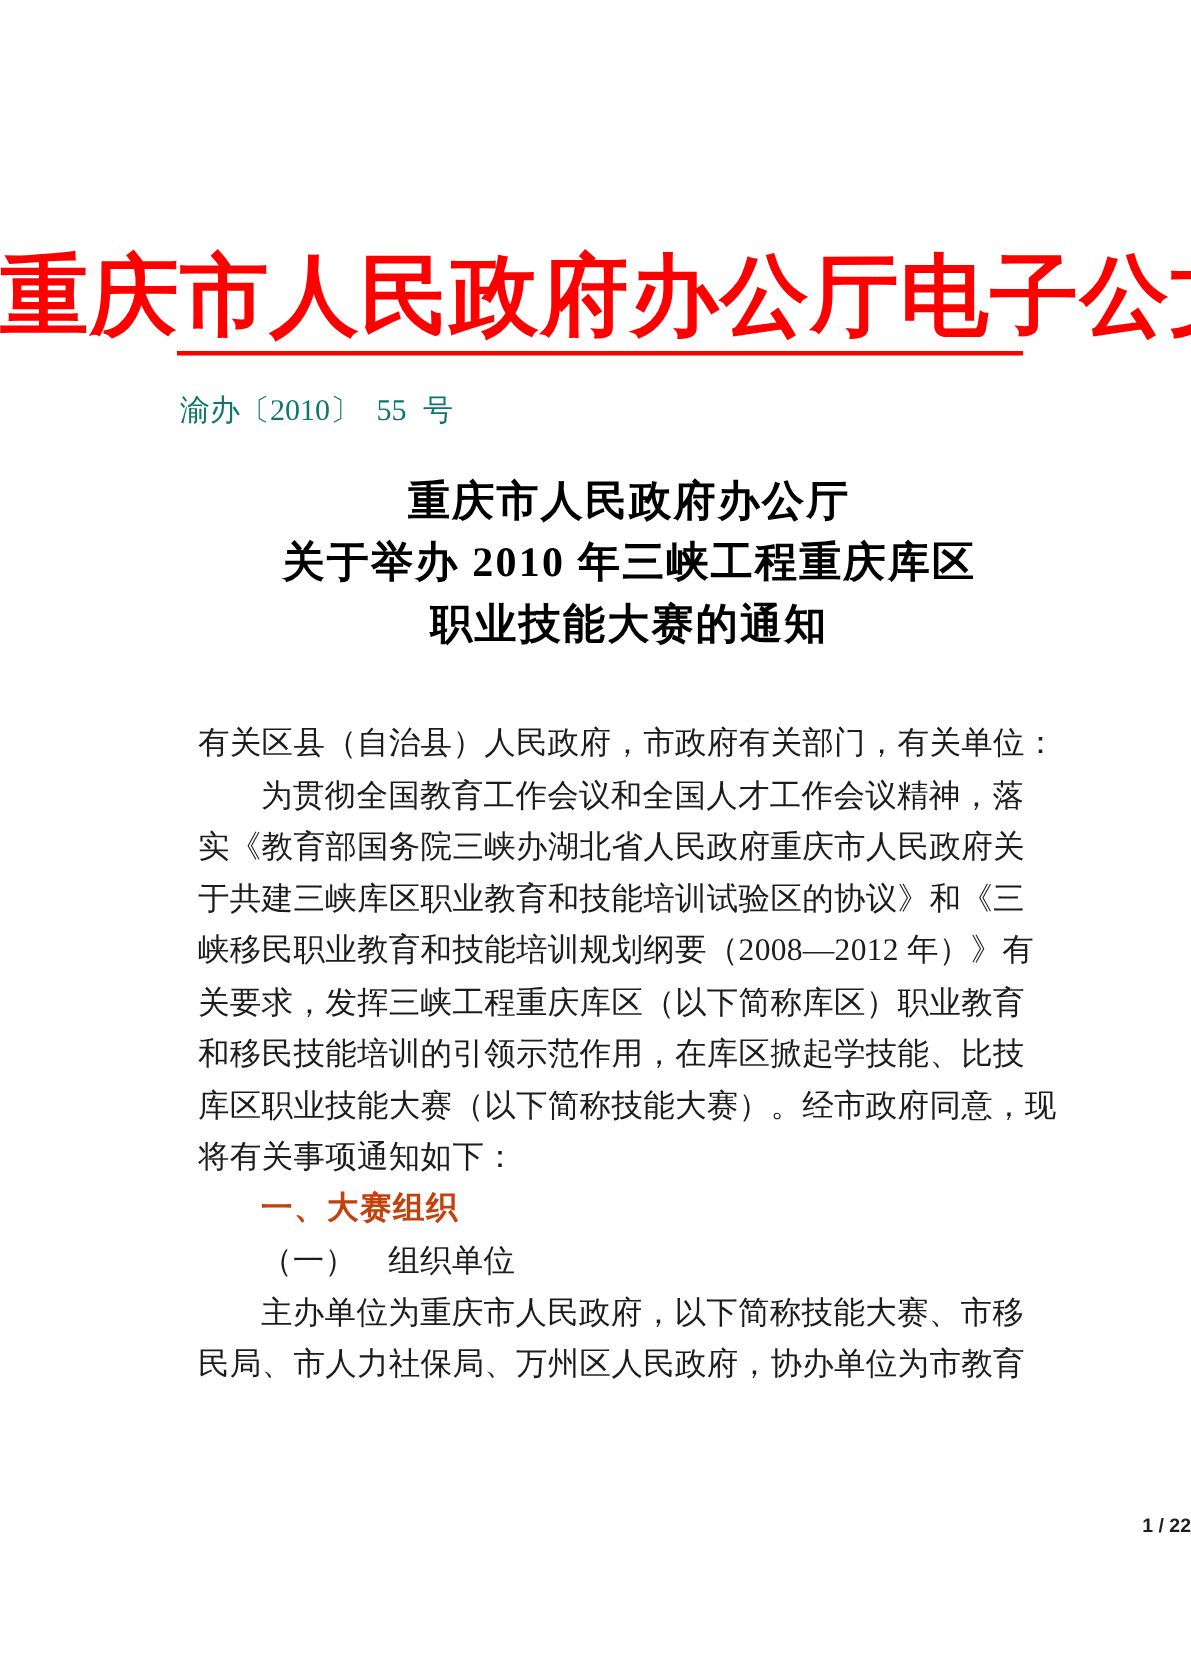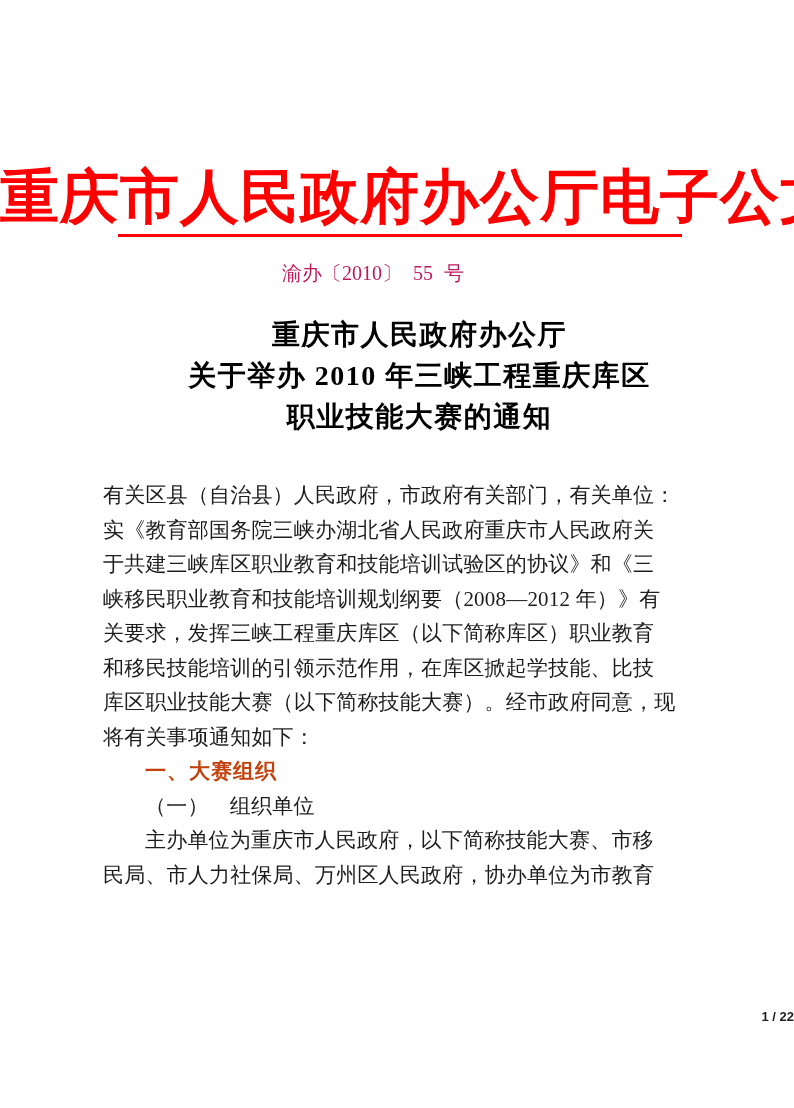--- a/index.html
+++ b/index.html
@@ -36,23 +36,23 @@
     height: 3px;
     background: #ff0000;
   }
   .doc-number {
     position: absolute;
     top: 260px;
     left: 120px;
     width: 562px;
     box-sizing: border-box;
     padding-right: 56px;
-    text-align: center;
+    text-align: left;
     font-size: 20px;
-    color: #be185d;
+    color: #0f766e;
     white-space: pre;
     word-spacing: 6px;
   }
   .doc-title {
     position: absolute;
     top: 314px;
     left: 0;
     width: 794px;
     text-align: center;
     font-size: 28px;
@@ -61,21 +61,21 @@
     letter-spacing: 1.5px;
     color: #000000;
   }
   .doc-title .title-line {
     white-space: pre;
     margin-left: 45px;
   }
   .doc-body {
     position: absolute;
     top: 478px;
-    left: 103px;
+    left: 132px;
     width: 566px;
     font-size: 21px;
     line-height: 34.5px;
     color: #1c1c1c;
   }
   .doc-body .body-line {
     white-space: pre;
     letter-spacing: 0.2px;
   }
   .doc-body .indent {
@@ -112,20 +112,21 @@
   <div class="doc-number">渝办〔2010〕 55 号</div>
 
   <div class="doc-title">
       <div class="title-line">重庆市人民政府办公厅</div>
       <div class="title-line">关于举办 2010 年三峡工程重庆库区</div>
       <div class="title-line">职业技能大赛的通知</div>
     </div>
 
   <div class="doc-body">
       <div class="body-line">有关区县（自治县）人民政府，市政府有关部门，有关单位：</div>
+      <div class="body-line indent">为贯彻全国教育工作会议和全国人才工作会议精神，落</div>
       <div class="body-line">实《教育部国务院三峡办湖北省人民政府重庆市人民政府关</div>
       <div class="body-line">于共建三峡库区职业教育和技能培训试验区的协议》和《三</div>
       <div class="body-line">峡移民职业教育和技能培训规划纲要（2008—2012 年）》有</div>
       <div class="body-line">关要求，发挥三峡工程重庆库区（以下简称库区）职业教育</div>
       <div class="body-line">和移民技能培训的引领示范作用，在库区掀起学技能、比技</div>
       <div class="body-line">库区职业技能大赛（以下简称技能大赛）。经市政府同意，现</div>
       <div class="body-line">将有关事项通知如下：</div>
       <div class="body-line indent heading">一、大赛组织</div>
       <div class="body-line indent">（一）　组织单位</div>
       <div class="body-line indent">主办单位为重庆市人民政府，以下简称技能大赛、市移</div>

